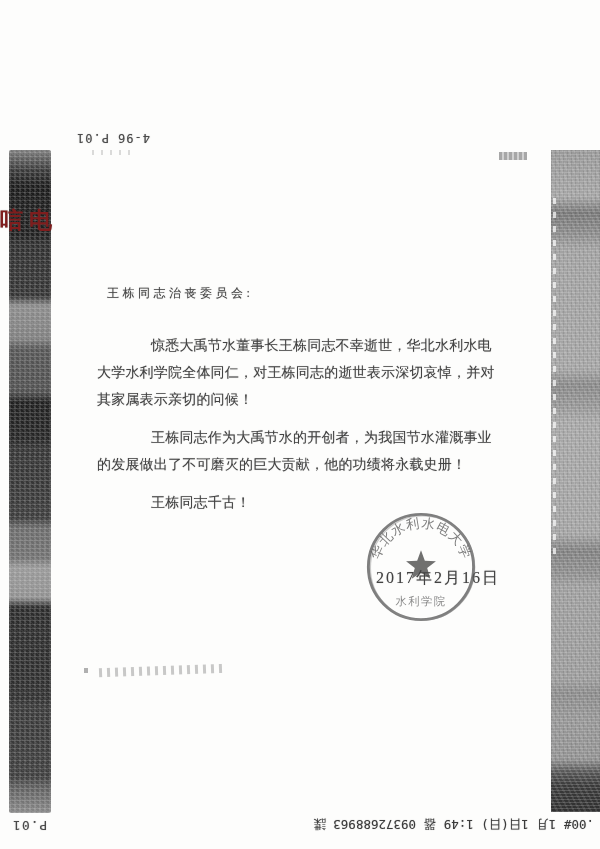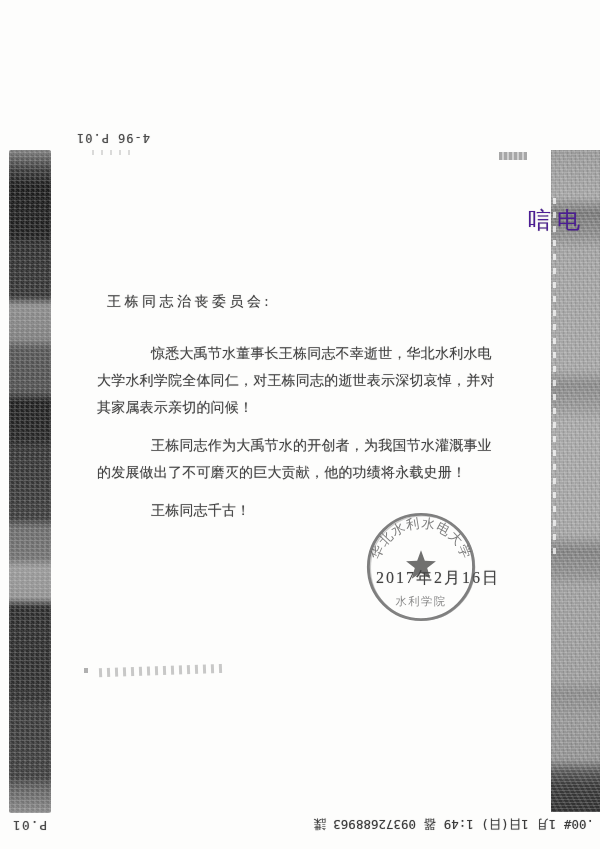--- a/index.html
+++ b/index.html
@@ -68,30 +68,30 @@
   .fax-code-bottom{left:12px;top:818px;font-size:13px;letter-spacing:1px;}
   .fax-footer-line{
     position:absolute;left:322px;top:812px;width:272px;height:20px;
     transform:rotate(180deg);
     font-family:"DejaVu Sans Mono","Liberation Mono",monospace;
     font-size:12.5px;color:#3b3b3b;white-space:nowrap;
     text-shadow:0 0 1px rgba(60,60,60,.45);
   }
   
   .doc-title{
-    position:absolute;left:0;top:205px;width:586px;text-align:right;
-    font-size:23px;font-weight:400;letter-spacing:6px;color:#4c1d95;
+    position:absolute;left:0;top:205px;width:586px;text-align:left;
+    font-size:23px;font-weight:700;letter-spacing:6px;color:#7f1d1d;
     text-shadow:0 0 1px rgba(60,60,60,.5);
   }
   .body-col{
     position:absolute;left:86px;top:276px;width:430px;
     font-size:14px;line-height:27px;letter-spacing:.2px;
     color:#424242;text-shadow:0 0 1px rgba(70,70,70,.4);
   }
-  .salutation{margin:12px 0 0 21px;font-size:14px;letter-spacing:3.5px;}
+  .salutation{margin:4px 0 0 21px;font-size:12px;letter-spacing:3.5px;}
   .body-col p{margin:11px;text-indent:54px;}
   .body-col p.first{margin-top:25px;}
   .sig-line{
     position:absolute;color:#424242;text-shadow:0 0 1px rgba(70,70,70,.4);
     white-space:nowrap;
   }
   .sig-address{left:331px;top:537px;font-size:13px;letter-spacing:1px;}
   .sig-org{left:320px;top:563px;font-size:14.5px;letter-spacing:1.2px;}
   .sig-date{left:376px;top:568px;font-size:16px;letter-spacing:2px;}
   

